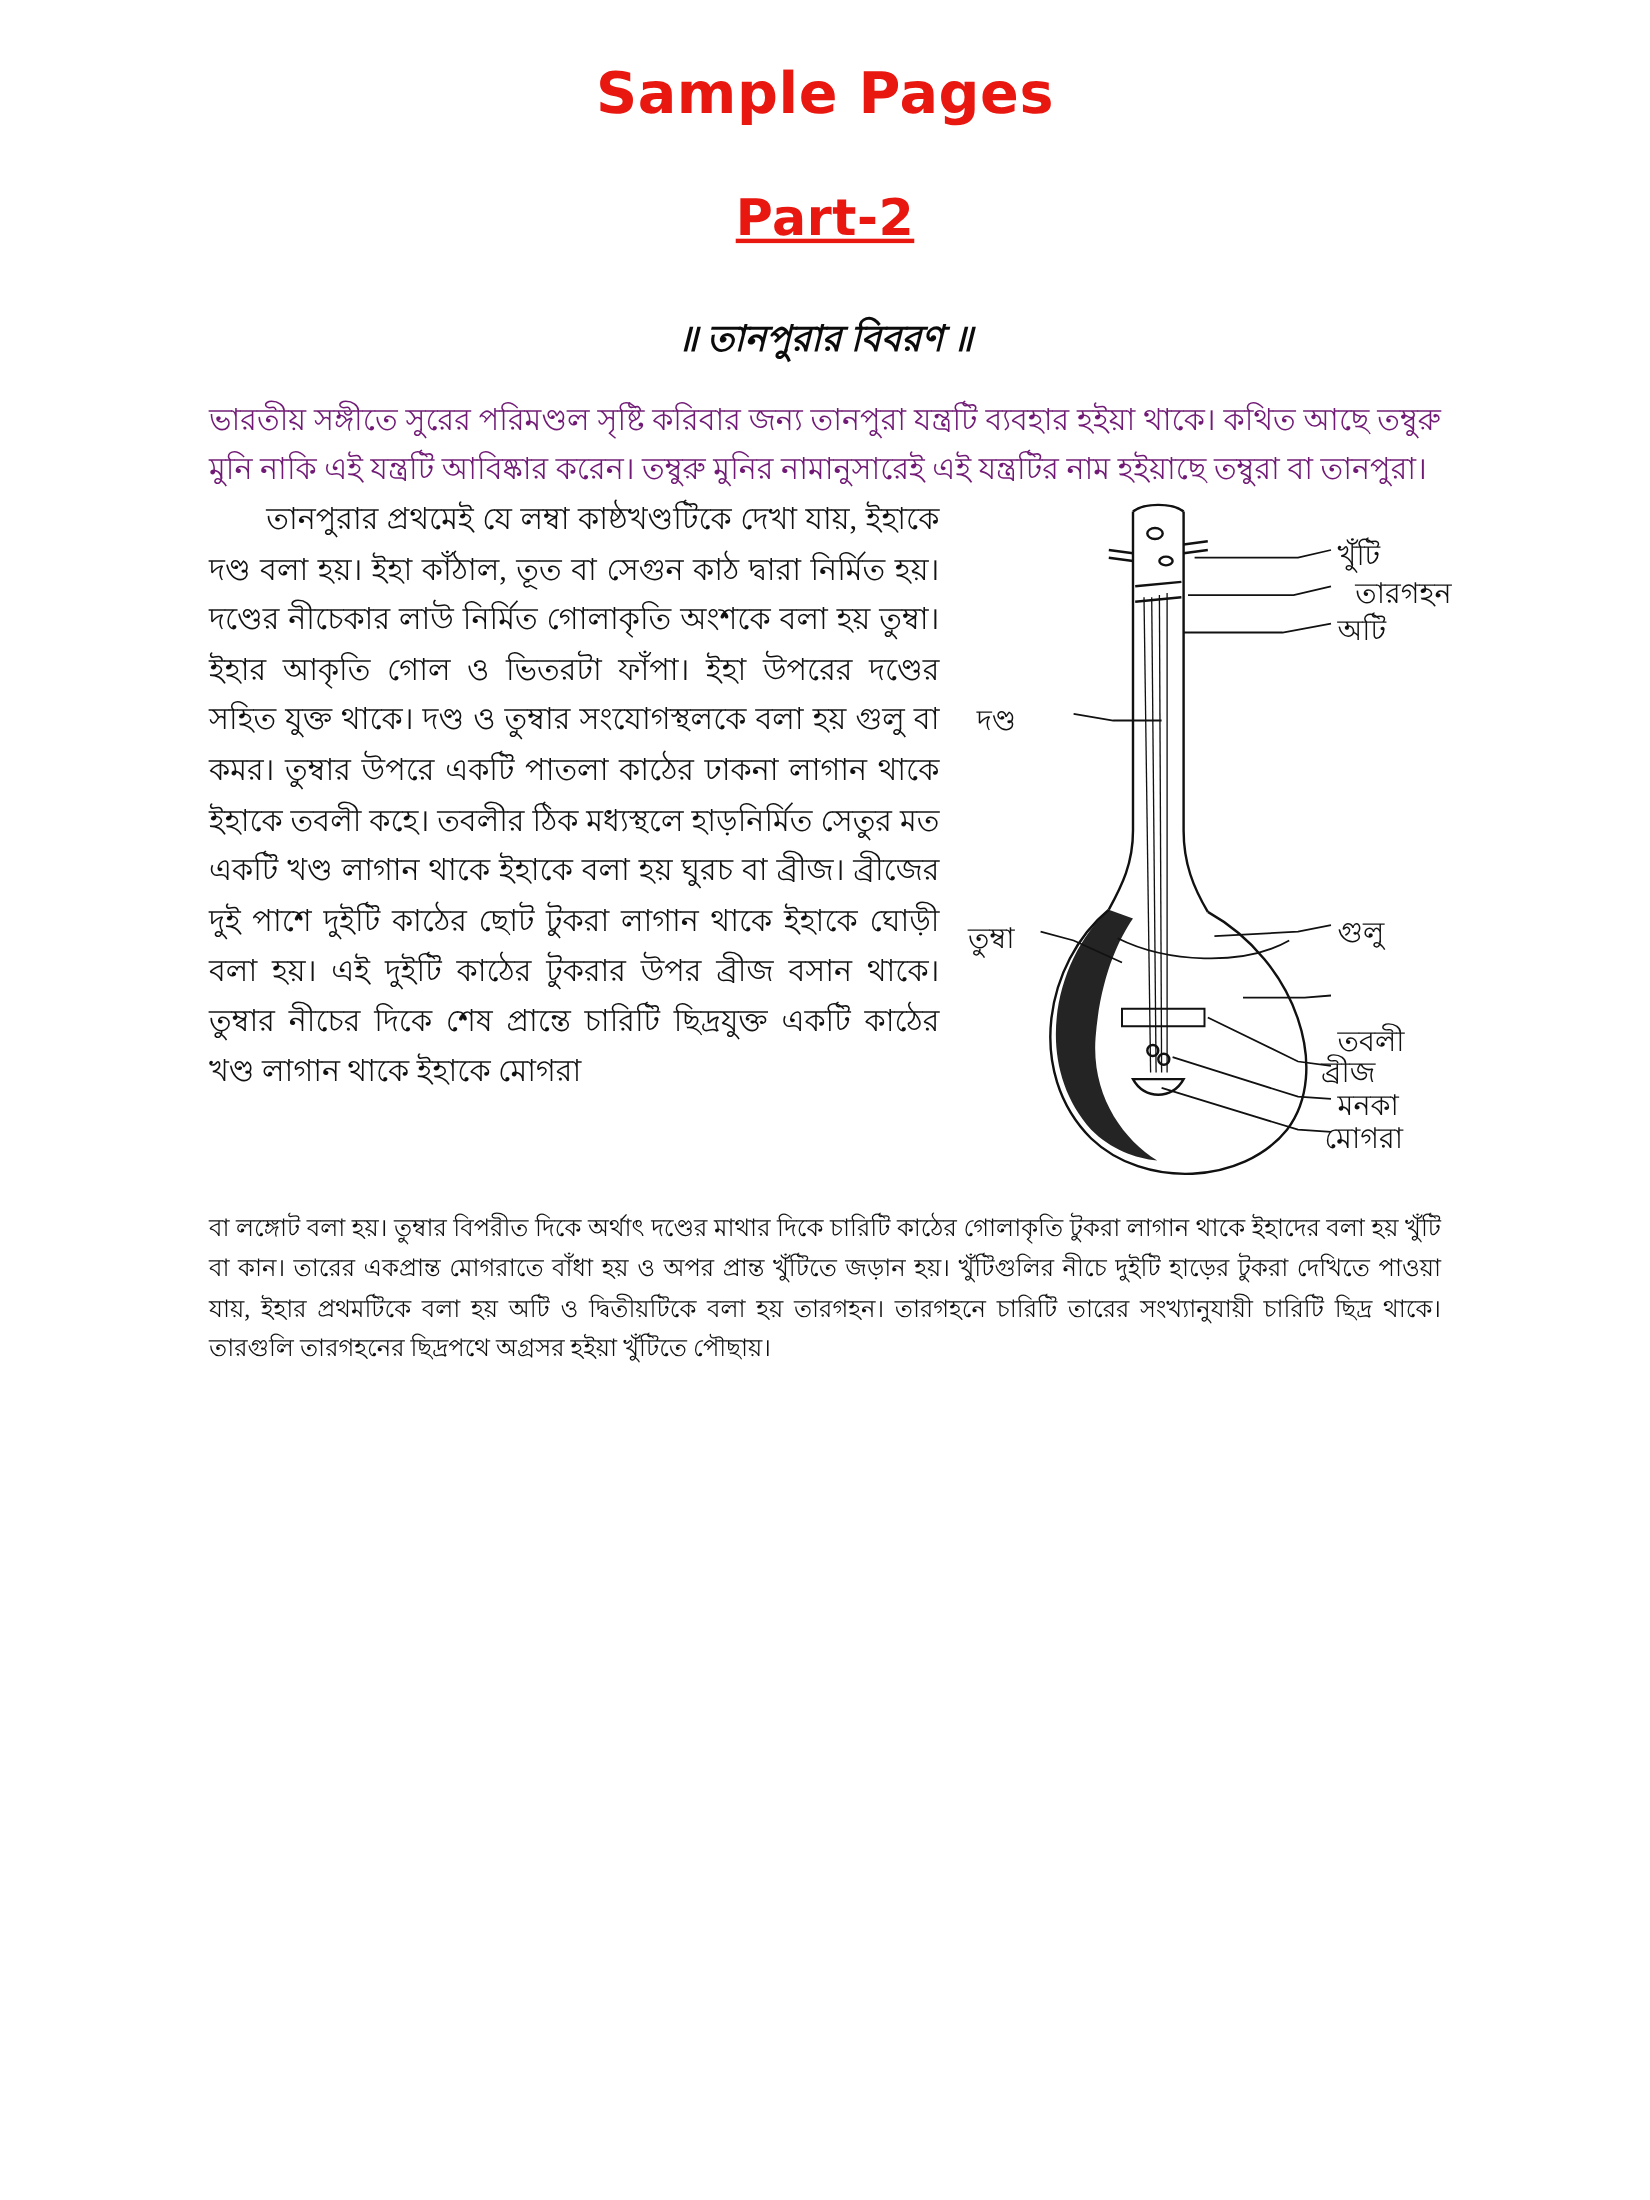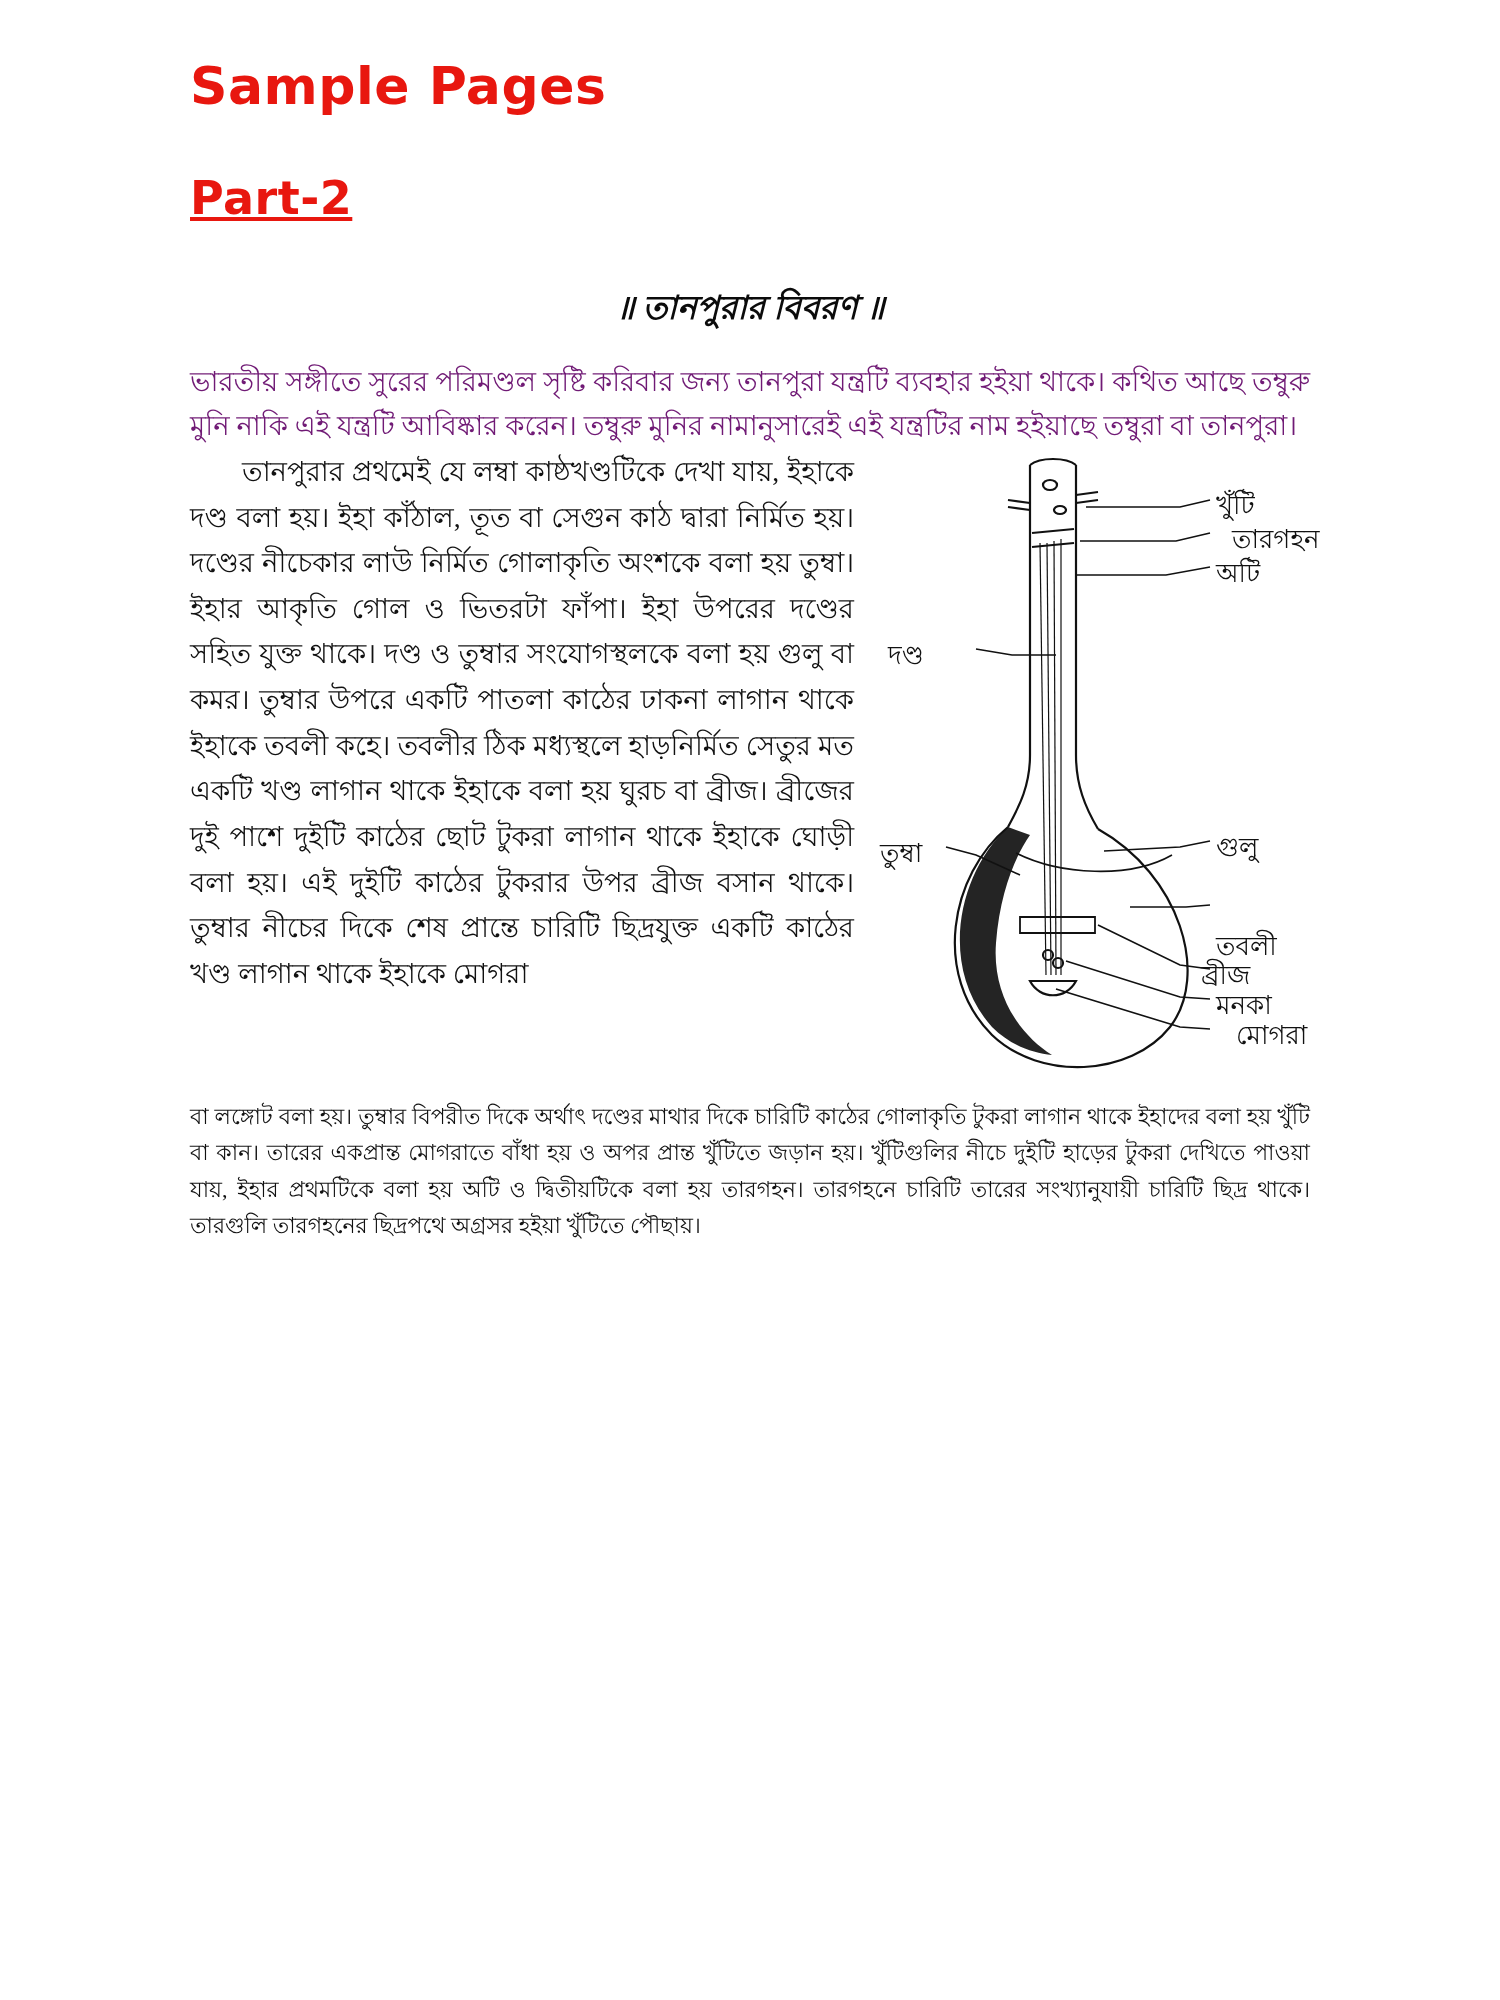--- a/index.html
+++ b/index.html
@@ -16,20 +16,21 @@
     overflow: hidden;
   }
   .page {
     position: relative;
     width: 1500px;
     height: 2000px;
     box-sizing: border-box;
     padding: 0 190px;
   }
   .sample-heading {
+    text-align: center;
     color: #e8170f;
     font-family: "DejaVu Sans", sans-serif;
     font-weight: bold;
     letter-spacing: 0.5px;
   }
   .sample-title {
     font-size: 52px;
     margin-top: 58px;
     line-height: 1.1;
   }
@@ -167,21 +168,21 @@
 
       <span class="fig-label" style="left:336px; top:30px;">খুঁটি</span>
       <span class="fig-label" style="left:352px; top:64px;">তারগহন</span>
       <span class="fig-label" style="left:336px; top:98px;">অটি</span>
       <span class="fig-label" style="left:8px; top:180px;">দণ্ড</span>
       <span class="fig-label" style="left:0px; top:378px;">তুম্বা</span>
       <span class="fig-label" style="left:336px; top:372px;">গুলু</span>
       <span class="fig-label" style="left:336px; top:427px;margin-top:44px;">তবলী</span>
       <span class="fig-label" style="left:321px; top:500px;">ব্রীজ</span>
       <span class="fig-label" style="left:336px; top:530px;">মনকা</span>
-      <span class="fig-label" style="left:356px; top:560px;">মোগরা</span>
+      <span class="fig-label" style="left:324px; top:560px;">মোগরা</span>
     </div>
 
     <div class="col-text" style="text-indent:52px;">তানপুরার প্রথমেই যে লম্বা কাষ্ঠখণ্ডটিকে দেখা যায়, ইহাকে দণ্ড বলা হয়। ইহা কাঁঠাল, তূত বা সেগুন কাঠ দ্বারা নির্মিত হয়। দণ্ডের নীচেকার লাউ নির্মিত গোলাকৃতি অংশকে বলা হয় তুম্বা। ইহার আকৃতি গোল ও ভিতরটা ফাঁপা। ইহা উপরের দণ্ডের সহিত যুক্ত থাকে। দণ্ড ও তুম্বার সংযোগস্থলকে বলা হয় গুলু বা কমর। তুম্বার উপরে একটি পাতলা কাঠের ঢাকনা লাগান থাকে ইহাকে তবলী কহে। তবলীর ঠিক মধ্যস্থলে হাড়নির্মিত সেতুর মত একটি খণ্ড লাগান থাকে ইহাকে বলা হয় ঘুরচ বা ব্রীজ। ব্রীজের দুই পাশে দুইটি কাঠের ছোট টুকরা লাগান থাকে ইহাকে ঘোড়ী বলা হয়। এই দুইটি কাঠের টুকরার উপর ব্রীজ বসান থাকে। তুম্বার নীচের দিকে শেষ প্রান্তে চারিটি ছিদ্রযুক্ত একটি কাঠের খণ্ড লাগান থাকে ইহাকে মোগরা</div>
   </div>
 
   <div class="tail-text">বা লঙ্গোট বলা হয়। তুম্বার বিপরীত দিকে অর্থাৎ দণ্ডের মাথার দিকে চারিটি কাঠের গোলাকৃতি টুকরা লাগান থাকে ইহাদের বলা হয় খুঁটি বা কান। তারের একপ্রান্ত মোগরাতে বাঁধা হয় ও অপর প্রান্ত খুঁটিতে জড়ান হয়। খুঁটিগুলির নীচে দুইটি হাড়ের টুকরা দেখিতে পাওয়া যায়, ইহার প্রথমটিকে বলা হয় অটি ও দ্বিতীয়টিকে বলা হয় তারগহন। তারগহনে চারিটি তারের সংখ্যানুযায়ী চারিটি ছিদ্র থাকে। তারগুলি তারগহনের ছিদ্রপথে অগ্রসর হইয়া খুঁটিতে পৌছায়।</div>
 
 </div>
 
 </body></html>

